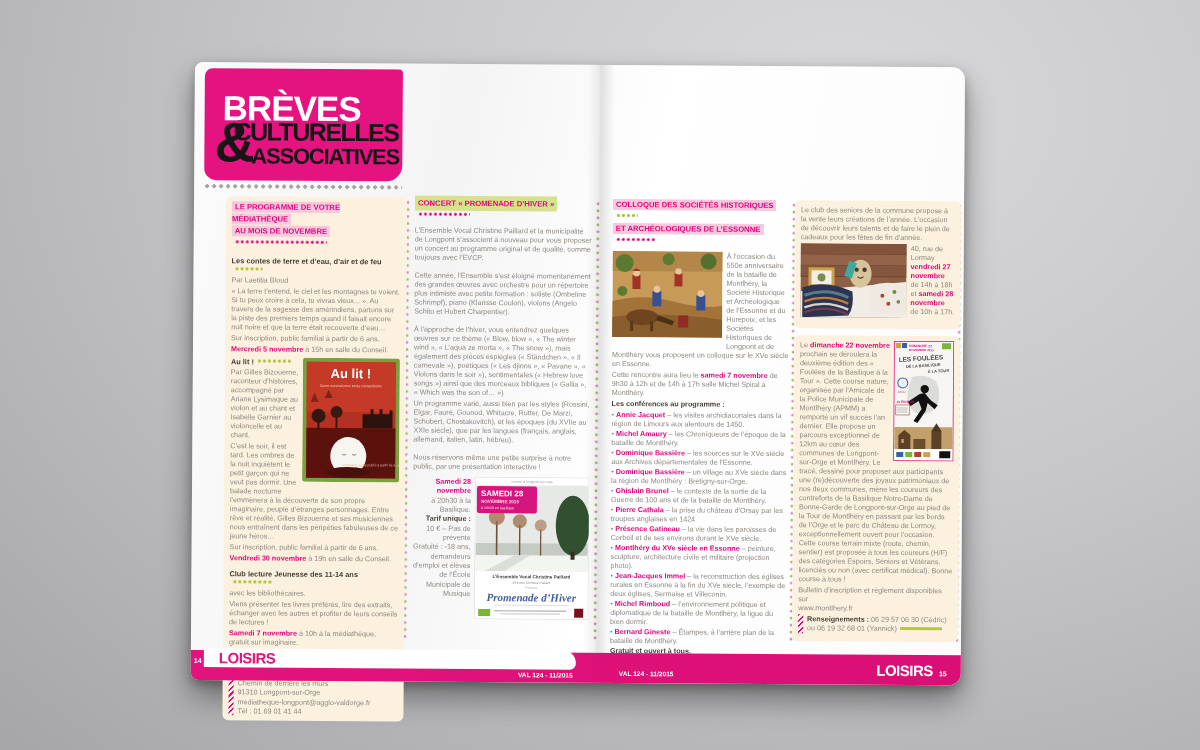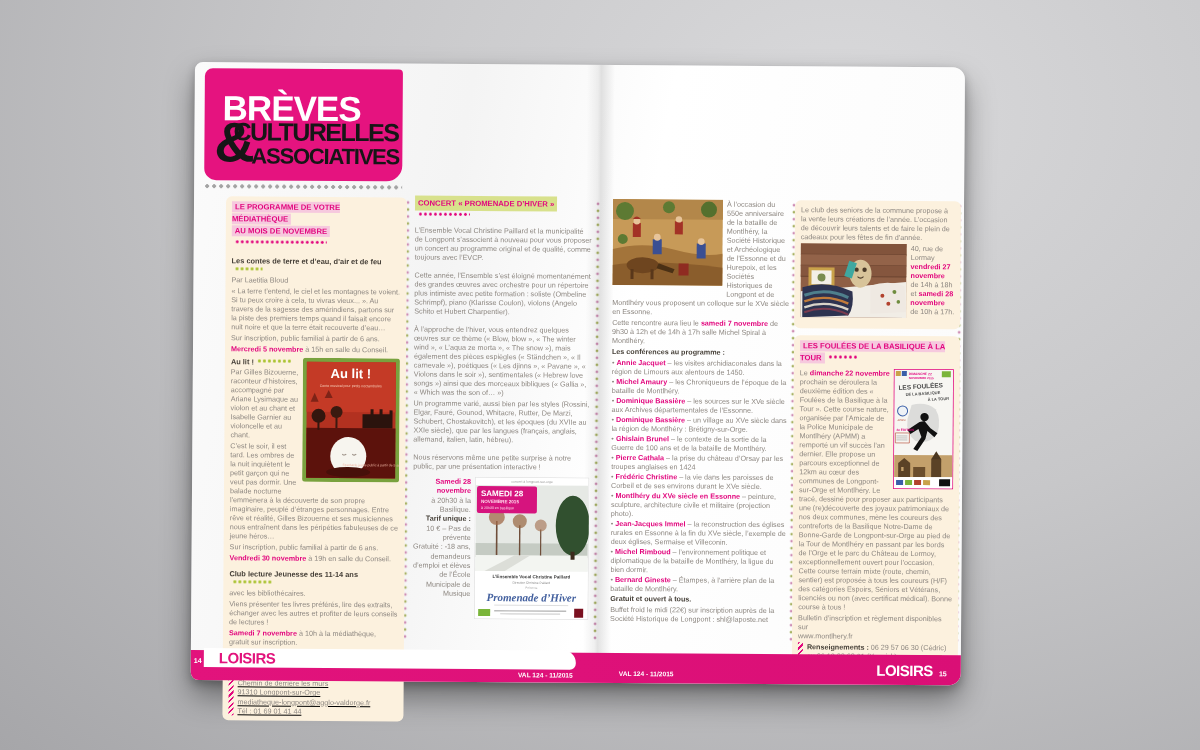--- a/index.html
+++ b/index.html
@@ -52,21 +52,21 @@
   .dk{color:#474139;font-weight:bold;}
   .bl{font-size:7.2px;color:#8e8882;line-height:1.25;margin:0 0 1px;}
   .bl::before{content:"• ";color:#8e8882;}
   .bname{color:#e2077e;font-weight:bold;}
   .gap{height:7px;}
   
   .fl-r{float:right;margin:0 0 2px 4px;}
   .fl-l{float:left;margin:0 4px 2px 0;}
   .wrap::after{content:"";display:block;clear:both;}
   
-  .contact{margin-top:8px;text-decoration:underline;}
+  .contact{margin-top:8px;}
   .contact-line{font-size:7.4px;font-weight:bold;line-height:1.5;}
   .contact-line .lbl{color:#e2077e;background:#f6c9de;padding:1px 2px;}
   .contact-line .url{color:#55503f;background:#d8e18c;padding:1px 2px;}
   .addr-row{display:flex;margin-top:2px;}
   .zig{width:5px;margin-right:4px;flex:none;
     background:repeating-linear-gradient(135deg,#e2077e 0 1.6px,transparent 1.6px 4px);}
   .addr{font-size:7.2px;color:#8e8882;line-height:1.3;}
   
   .cinfo{display:flex;margin-top:6px;}
   .cinfo-txt{width:58px;flex:none;text-align:right;font-size:7.2px;color:#8e8882;line-height:1.3;padding-right:4px;}
@@ -140,21 +140,21 @@
       <div class="sub" style="margin-top:4px"><span>Au lit !</span><span class="dots lime" style="width:34px"></span></div>
       <p class="b">Par Gilles Bizouerne, raconteur d’histoires, accompagné par Ariane Lysimaque au violon et au chant et Isabelle Garnier au violoncelle et au chant.</p>
       <p class="b">C’est le soir, il est tard. Les ombres de la nuit inquiètent le petit garçon qui ne veut pas dormir. Une balade nocturne l’emmènera à la découverte de son propre imaginaire, peuplé d’étranges personnages. Entre rêve et réalité, Gilles Bizouerne et ses musiciennes nous entraînent dans les péripéties fabuleuses de ce jeune héros…</p>
     </div>
     <p class="b">Sur inscription, public familial à partir de 6 ans.</p>
     <p class="b"><span class="date">Vendredi 30 novembre</span><span> à 19h en salle du Conseil.</span></p>
 
     <div class="sub"><span>Club lecture Jeunesse des 11-14 ans</span><span class="dots lime" style="width:40px"></span></div>
     <p class="b">avec les bibliothécaires.</p>
     <p class="b">Viens présenter tes livres préférés, lire des extraits, échanger avec les autres et profiter de leurs conseils de lectures !</p>
-    <p class="b"><span class="date">Samedi 7 novembre</span><span> à 10h à la médiathèque, gratuit sur inscription.</span></p>
+    <p class="b"><span class="date">Samedi 7 novembre</span><span> à 10h à la médiathèque, gratuit sur imaginaire.</span></p>
 
     <div class="contact">
       <div class="contact-line">
         <span class="lbl">MÉDIATHÈQUE</span>
         <span class="url">– www.lireenvaldorge.fr</span><span class="dots lime" style="width:26px"></span>
       </div>
       <div class="addr-row">
         <span class="zig"></span>
         <div class="addr">
           <div>Chemin de derrière les murs</div>
@@ -216,20 +216,24 @@
           <rect x="4" y="132" width="12" height="7" fill="#7ab53a"></rect>
           <rect x="100" y="131" width="9" height="9" fill="#7a1020"></rect>
           <rect x="20" y="133" width="72" height="1.4" fill="#bbbbbb"></rect>
           <rect x="26" y="136" width="60" height="1.2" fill="#d2d2d2"></rect>
         </svg>
       </div>
     </div>
   </section>
 
   <section class="col col3">
+    <div class="sec-hdr">
+      <span class="hl">COLLOQUE DES SOCIÉTÉS HISTORIQUES</span><span class="dots lime" style="width:22px"></span><br>
+      <span class="hl">ET ARCHÉOLOGIQUES DE L’ESSONNE</span><span class="dots" style="width:40px"></span>
+    </div>
     <div class="wrap">
       <div class="fl-l">
         <svg width="110" height="86" viewBox="0 0 110 86">
           <rect width="110" height="86" fill="#c79a58"></rect>
           <rect y="0" width="110" height="20" fill="#b3874a"></rect>
           <circle cx="12" cy="12" r="9" fill="#5d7a33"></circle>
           <circle cx="96" cy="10" r="8" fill="#54702e"></circle>
           <circle cx="56" cy="8" r="6" fill="#5d7a33"></circle>
           <path d="M0 50 q30 -8 60 0 t50 4 v32 h-110 Z" fill="#a3743a"></path>
           <path d="M0 66 q40 -6 110 2 v18 h-110 Z" fill="#8a5d2c"></path>
@@ -253,21 +257,21 @@
       <p class="b">À l’occasion du 550e anniversaire de la bataille de Montlhéry, la Société Historique et Archéologique de l’Essonne et du Hurepoix, et les Sociétés Historiques de Longpont et de Montlhéry vous proposent un colloque sur le XVe siècle en Essonne.</p>
       <p class="b"><span>Cette rencontre aura lieu le </span><span class="date">samedi 7 novembre</span><span> de 9h30 à 12h et de 14h à 17h salle Michel Spiral à Montlhéry.</span></p>
     </div>
     <p class="b dk" style="color:#474139">Les conférences au programme :</p>
     <p class="bl"><span class="bname">Annie Jacquet</span><span> – les visites archidiaconales dans la région de Limours aux alentours de 1450.</span></p>
     <p class="bl"><span class="bname">Michel Amaury</span><span> – les Chroniqueurs de l’époque de la bataille de Montlhéry.</span></p>
     <p class="bl"><span class="bname">Dominique Bassière</span><span> – les sources sur le XVe siècle aux Archives départementales de l’Essonne.</span></p>
     <p class="bl"><span class="bname">Dominique Bassière</span><span> – un village au XVe siècle dans la région de Montlhéry : Brétigny-sur-Orge.</span></p>
     <p class="bl"><span class="bname">Ghislain Brunel</span><span> – le contexte de la sortie de la Guerre de 100 ans et de la bataille de Montlhéry.</span></p>
     <p class="bl"><span class="bname">Pierre Cathala</span><span> – la prise du château d’Orsay par les troupes anglaises en 1424</span></p>
-    <p class="bl"><span class="bname">Frédéric Christine</span><span> – la vie dans les paroisses de Corbeil et de ses environs durant le XVe siècle.</span></p>
+    <p class="bl"><span class="bname">Présence Gatineau</span><span> – la vie dans les paroisses de Corbeil et de ses environs durant le XVe siècle.</span></p>
     <p class="bl"><span class="bname">Montlhéry du XVe siècle en Essonne</span><span> – peinture, sculpture, architecture civile et militaire (projection photo).</span></p>
     <p class="bl"><span class="bname">Jean-Jacques Immel</span><span> – la reconstruction des églises rurales en Essonne à la fin du XVe siècle, l’exemple de deux églises, Sermaise et Villeconin.</span></p>
     <p class="bl"><span class="bname">Michel Rimboud</span><span> – l’environnement politique et diplomatique de la bataille de Montlhéry, la ligue du bien dormir.</span></p>
     <p class="bl"><span class="bname">Bernard Gineste</span><span> – Étampes, à l’arrière plan de la bataille de Montlhéry.</span></p>
     <p class="b dk" style="color:#474139">Gratuit et ouvert à tous.</p>
     <p class="b">Buffet froid le midi (22€) sur inscription auprès de la Société Historique de Longpont : shl@laposte.net</p>
   </section>
 
   <section class="col col4">
     <div class="panel panel-a">
@@ -304,23 +308,20 @@
           </svg>
         </div>
         <p class="b">
           <span>40, rue de Lormay</span><br>
           <span class="date">vendredi 27 novembre</span><span> de 14h à 18h et </span><span class="date">samedi 28 novembre</span><span> de 10h à 17h.</span>
         </p>
       </div>
     </div>
 
     <div class="panel panel-b">
-      <div class="sec-hdr">
-        <span class="hl">LES FOULÉES DE LA BASILIQUE À LA TOUR</span><span class="dots" style="width:30px"></span>
-      </div>
       <div class="wrap">
         <div class="fl-r">
           <svg width="60" height="120" viewBox="0 0 60 120">
             <rect width="60" height="120" fill="#f7f6f2" stroke="#e2077e" stroke-width="1.5"></rect>
             <rect x="2" y="2" width="5" height="5" fill="#c9a24a"></rect>
             <rect x="8" y="2" width="5" height="5" fill="#3a5fa8"></rect>
             <rect x="48" y="2" width="9" height="6" fill="#7ab53a"></rect>
             <text x="15" y="6" font-size="3.4" font-weight="bold" fill="#e2077e">DIMANCHE 22</text>
             <text x="15" y="10" font-size="3" font-weight="bold" fill="#e2077e">NOVEMBRE 2015</text>
             <text x="5" y="21" font-size="6.4" font-weight="bold" fill="#4a4a4a" transform="rotate(-4 5 21)">LES FOULÉES</text>

